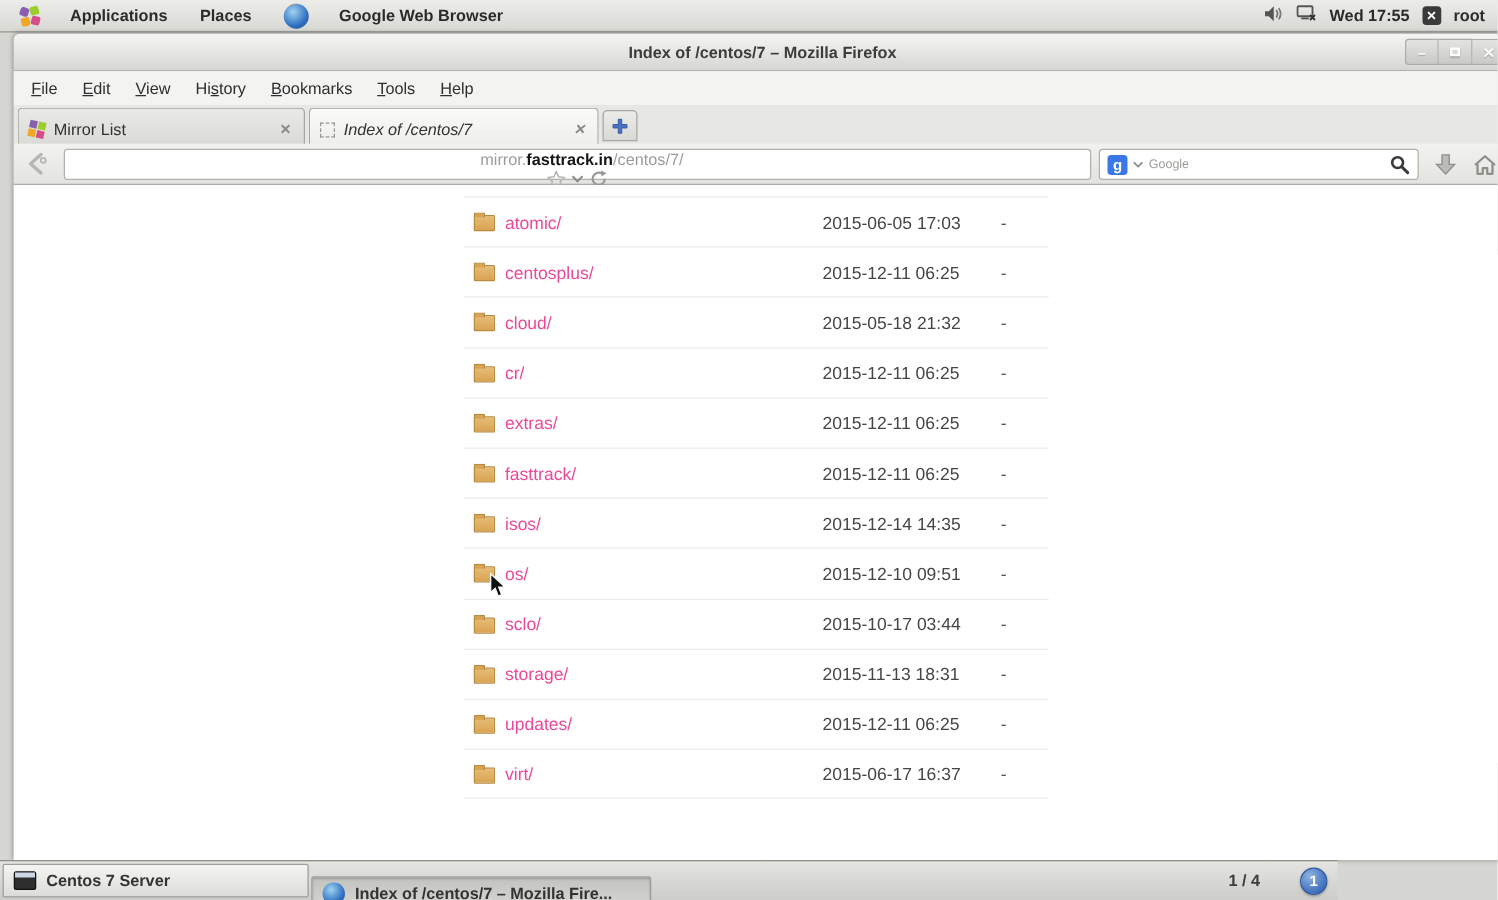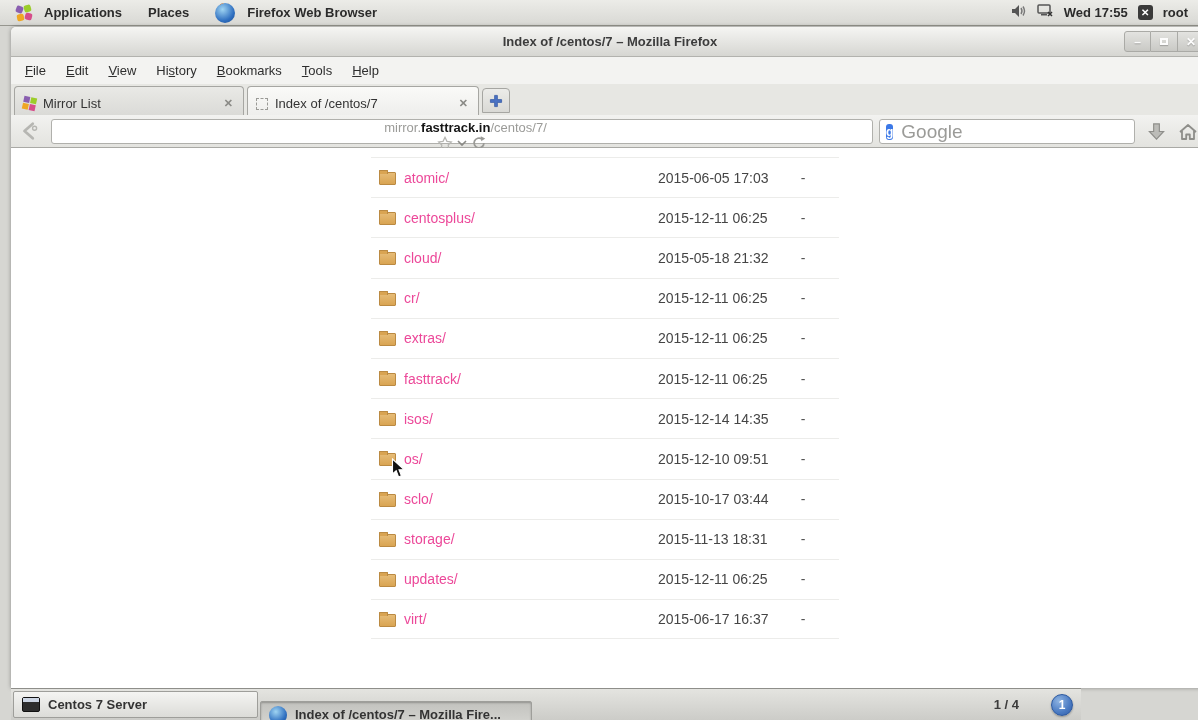--- a/index.html
+++ b/index.html
@@ -4,21 +4,21 @@
 <style>
   * { margin:0; padding:0; box-sizing:border-box; }
   html,body { width:1198px; height:720px; overflow:hidden; }
   body { font-family:"Liberation Sans", sans-serif; background:#d6d6d2; position:relative; }
 
   
   .top-panel{position:absolute;left:0;top:0;width:1198px;height:26px;
     background:linear-gradient(#ecece8,#d8d8d4);border-bottom:1px solid #96968f;
     display:flex;align-items:center;font-size:13px;font-weight:bold;color:#2b2b2b;}
   .tp-left{display:flex;align-items:center;gap:6px;padding-left:6px;}
-  .tp-item{display:flex;align-items:center;gap:12px;padding:0 10px;height:22px;cursor:default;}
+  .tp-item{display:flex;align-items:center;gap:24px;padding:0 10px;height:22px;cursor:default;}
   .tp-right{margin-left:auto;display:flex;align-items:center;gap:10px;padding-right:10px;}
   .apps-logo{width:16px;height:16px;position:relative;}
   .apps-logo i{position:absolute;width:7px;height:7px;border-radius:2px;}
   .apps-logo i:nth-child(1){left:0;top:1px;background:#8a5fb0;transform:rotate(20deg);}
   .apps-logo i:nth-child(2){left:8px;top:0;background:#9ccd2a;transform:rotate(-15deg);}
   .apps-logo i:nth-child(3){left:1px;top:9px;background:#efa724;transform:rotate(-12deg);}
   .apps-logo i:nth-child(4){left:9px;top:8px;background:#d64d8a;transform:rotate(14deg);}
   .ff-ball{border-radius:50%;background:radial-gradient(circle at 38% 32%,#9fd4f2,#2f6fc0 62%,#1c4a8c);position:relative;overflow:hidden;}
   .ff-ball::after{content:'';position:absolute;left:18%;top:-28%;width:115%;height:115%;border-radius:50%;
     background:radial-gradient(circle at 68% 30%,#fbd24e,#ef7d1a 55%,#c2590e 85%,transparent 86%);
@@ -50,21 +50,21 @@
     display:flex;align-items:center;padding-left:4px;font-size:13px;color:#2e2e2e;}
   .menu-item{padding:4px 10px;cursor:default;}
   .accel{text-decoration:underline;}
 
   
   .tabbar{position:absolute;left:0;top:57px;width:100%;height:31px;background:#e7e7e3;}
   .tab{position:absolute;top:2px;height:34px;display:flex;align-items:center;gap:7px;
     padding:0 8px;font-size:13px;color:#333;border:1px solid #a6a6a2;border-bottom:none;
     border-radius:4px 4px 0 0;}
   .tab-inactive{left:3px;width:230px;background:linear-gradient(#e9e9e6,#d8d8d4);}
-  .tab-active{left:236px;width:232px;background:linear-gradient(#fafaf8,#ececea);}
+  .tab-active{left:236px;width:232px;background:linear-gradient(#fafaf8,#ececea);font-style:italic;}
   .tab-label{flex:1;white-space:nowrap;overflow:hidden;}
   .tab-close{color:#8a8a86;font-size:11px;font-weight:bold;padding:0 2px;}
   .centos-fav{width:13px;height:13px;position:relative;transform:rotate(12deg);flex:0 0 13px;}
   .centos-fav i{position:absolute;width:6px;height:6px;}
   .centos-fav i:nth-child(1){left:0;top:0;background:#8a5fb0;}
   .centos-fav i:nth-child(2){left:7px;top:0;background:#9ccd2a;}
   .centos-fav i:nth-child(3){left:0;top:7px;background:#efa724;}
   .centos-fav i:nth-child(4){left:7px;top:7px;background:#d64d8a;}
   .nofavicon{width:12px;height:12px;border:1px dashed #9a9a96;flex:0 0 12px;}
   .newtab-btn{position:absolute;left:471px;top:4px;width:28px;height:25px;
@@ -79,21 +79,21 @@
   .urlbox{position:absolute;left:40px;top:4px;width:822px;height:25px;background:#fff;
     border:1px solid #b0b0ac;border-radius:3px;display:flex;align-items:center;padding:0 6px;font-size:13px;flex-direction:column;}
   .url-text{flex:1;display:flex;align-items:center;margin-left:7px;white-space:nowrap;}
   .url-dim{color:#9b9b98;}
   .url-domain{color:#161616;font-weight:bold;}
   .urlbox-right{display:flex;align-items:center;gap:4px;}
   .searchbox{position:absolute;left:868px;top:4px;width:256px;height:25px;background:#fff;
     border:1px solid #b0b0ac;border-radius:3px;display:flex;align-items:center;padding:0 6px;gap:4px;}
   .g-icon{width:16px;height:16px;border-radius:3px;background:#3b78e7;color:#fff;font-weight:bold;
     font-size:12px;display:flex;align-items:center;justify-content:center;}
-  .search-input{flex:1;border:none;outline:none;font-size:19px;color:#ec4899;font-family:"Liberation Sans",sans-serif;background:transparent;}
+  .search-input{flex:1;border:none;outline:none;font-size:10px;color:#ec4899;font-family:"Liberation Sans",sans-serif;background:transparent;}
   .search-input::placeholder{color:#9b9b98;}
   .nav-right-btn{position:absolute;top:3px;width:28px;height:27px;display:flex;align-items:center;justify-content:center;}
   .dl-btn{left:1131px;} .home-btn{left:1163px;}
 
   
   .content{position:absolute;left:0;top:121px;width:1198px;height:540px;background:#fff;overflow:hidden;}
   .dir-table{position:absolute;left:360px;top:9px;width:468px;}
   .row{position:relative;height:40.2px;border-top:1px solid #ececea;display:flex;align-items:center;
     font-size:14px;color:#4d4d4d;}
   .row:last-child{border-bottom:1px solid #ececea;}
@@ -106,21 +106,21 @@
   .size{position:absolute;left:420px;width:24px;text-align:center;color:#555;}
 
   
   .scrollbar{position:absolute;right:0;top:0;width:11px;height:540px;background:#f0f0ee;border-left:1px solid #d8d8d4;}
   .scroll-thumb{position:absolute;left:2px;top:75px;width:7px;height:425px;background:#9b9b99;border-radius:4px;}
 
   
   .cursor{position:absolute;left:380px;top:310px;z-index:50;}
 
   
-  .taskbar{position:absolute;left:11px;top:688px;width:1070px;height:32px;
+  .taskbar{position:absolute;left:0;top:688px;width:1070px;height:32px;
     background:linear-gradient(#e4e4e0,#ccccc8);border-top:1px solid #8e8e8a;
     display:flex;align-items:center;font-size:13px;}
   .task-btn{height:27px;margin-top:0;display:flex;align-items:center;gap:8px;padding:0 8px;
     border:1px solid #9e9e9a;border-radius:2px;font-weight:bold;color:#333;white-space:nowrap;overflow:hidden;}
   .task-btn.idle{position:absolute;left:2px;width:245px;background:linear-gradient(#f4f4f2,#dcdcd8);}
   .task-btn.active{position:absolute;left:249px;width:272px;background:linear-gradient(#c2c2be,#d7d7d3);
     box-shadow:inset 0 1px 2px rgba(0,0,0,.25);margin-top:20px;}
   .task-label{overflow:hidden;text-overflow:ellipsis;}
   .term-icon{width:18px;height:15px;background:#2e2e2e;border:1px solid #111;border-radius:2px;position:relative;flex:0 0 18px;}
   .term-icon::before{content:'';position:absolute;left:0;top:0;width:100%;height:4px;background:#cdd6e4;}
@@ -143,21 +143,21 @@
           <i></i>
           <i></i>
         </span>
       <span>Applications</span>
     </div>
     <div class="tp-item">
       <span>Places</span>
     </div>
     <div class="tp-item">
       <span class="ff-ball ff-20"></span>
-      <span>Firefox Web Browser</span>
+      <span>Google Web Browser</span>
     </div>
   </div>
   <div class="tp-right">
     <span>
       <svg width="16" height="14" viewBox="0 0 16 14">
           <polygon points="1,5 4,5 8,1 8,13 4,9 1,9" fill="#555"></polygon>
           <path d="M10 4 q2 3 0 6 M12 2.5 q3 4.5 0 9" stroke="#777" stroke-width="1.4" fill="none"></path>
         </svg>
     </span>
     <span>

